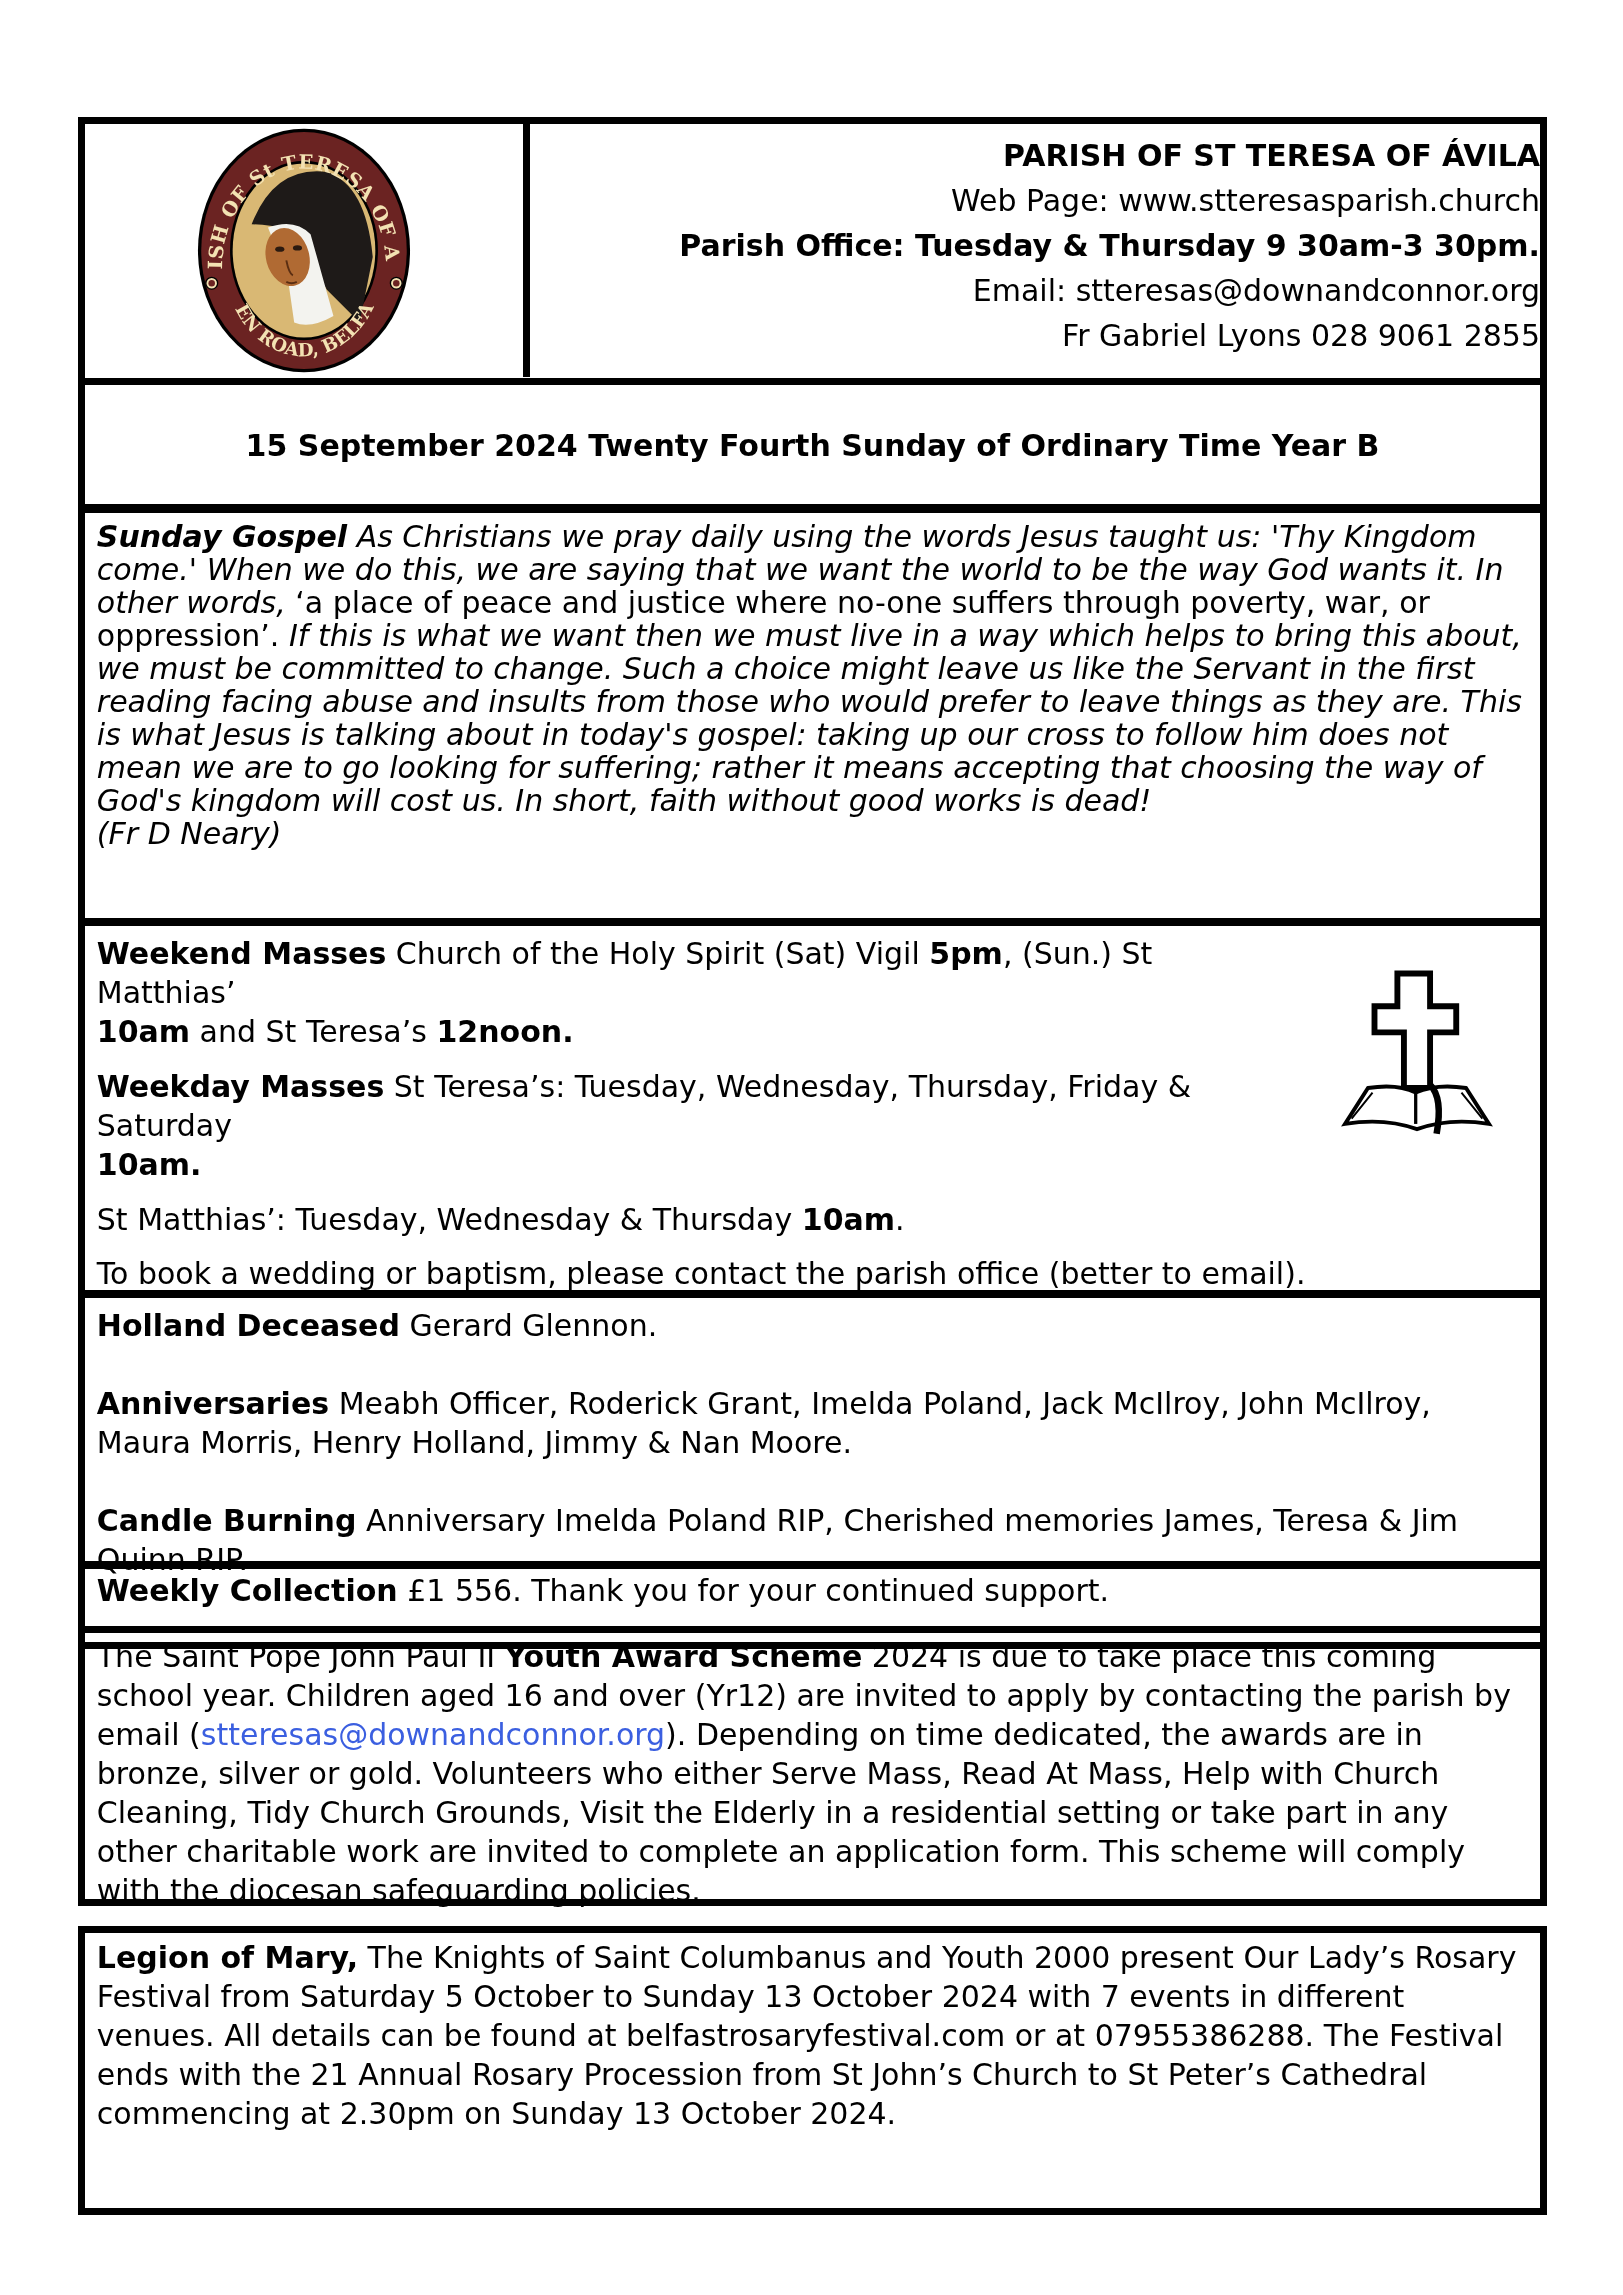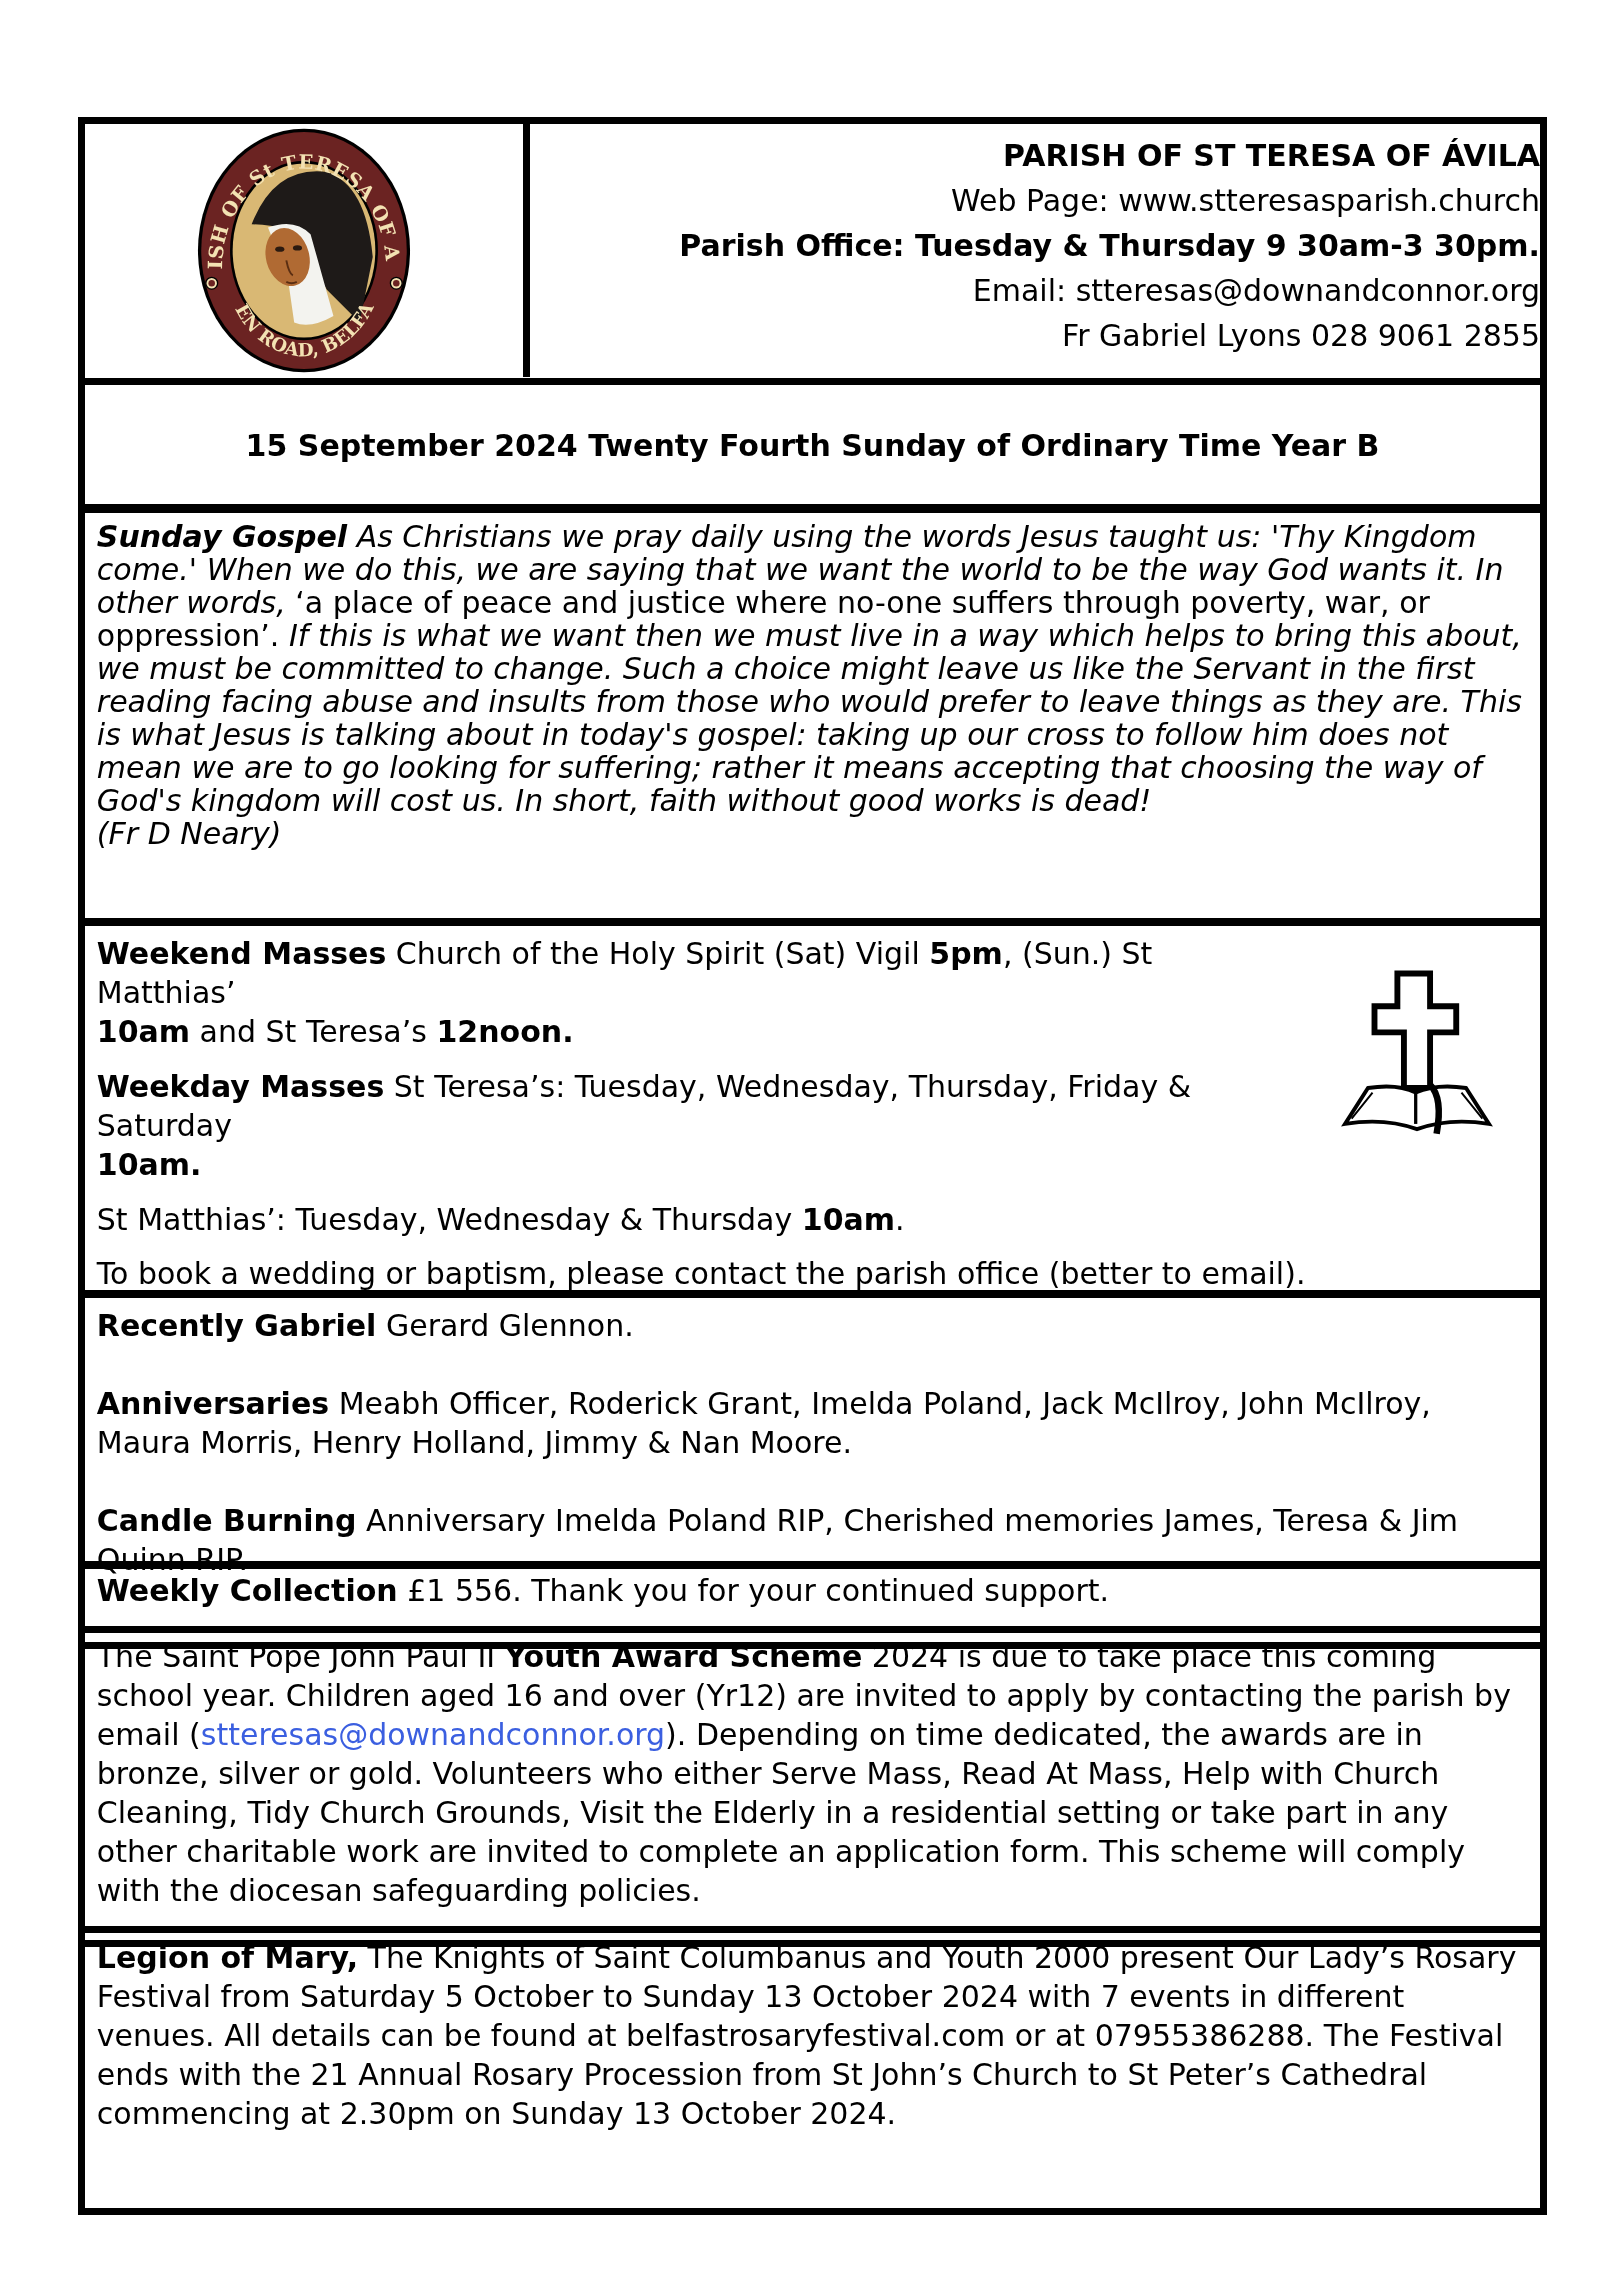--- a/index.html
+++ b/index.html
@@ -41,21 +41,21 @@
   #gospel .txt { line-height: 33px; }
 
   #masses { top: 801px; height: 380px; }
   #masses p { margin: 0 0 15.7px 0; }
   #masses .cross { position: absolute; right: 38px; top: 42px; width: 170px; height: 170px; }
 
   #deceased { top: 1173px; height: 279px; }
   #deceased p { margin: 0 0 39px 0; }
 
   #collection { top: 1444px; height: 88px; }
-  #youth { top: 1509px; height: 321px; }
+  #youth { top: 1509px; height: 280px; }
   #legion { top: 1809px; height: 289px; }
 
   a.link { color: #3b5fe0; text-decoration: none; }
 </style>
 </head>
 <body>
 
 <div class="frame">
 
   <div class="box" id="hdr">
@@ -124,21 +124,21 @@
       <path d="M100 10 H150 V60 H190 V100 H150 V185 H110 V100 H65 V60 H100 Z" fill="#fff" stroke="#000" stroke-width="9"></path>
       <path d="M20 240 L55 185 Q100 178 128 192 Q160 178 205 185 L240 240 Q180 230 130 248 Q80 230 20 240 Z" fill="#fff" stroke="#000" stroke-width="6"></path>
       <path d="M30 232 L62 192 M230 232 L198 192" stroke="#000" stroke-width="3"></path>
       <path d="M128 192 L128 240" stroke="#000" stroke-width="5"></path>
       <path d="M150 180 Q170 200 160 255" stroke="#000" stroke-width="10" fill="none"></path>
     </svg>
   </div>
 
   <div class="box" id="deceased">
     <div class="txt pad">
-      <p><b>Recently Gabriel</b><span> Gerard Glennon.</span></p>
+      <p><b>Holland Deceased</b><span> Gerard Glennon.</span></p>
       <p><b>Anniversaries</b><span> Meabh Officer, Roderick Grant, Imelda Poland, Jack McIlroy, John McIlroy, Maura Morris, Henry Holland, Jimmy &amp; Nan Moore.</span></p>
       <p style="margin:0;"><b>Candle Burning</b><span> Anniversary Imelda Poland RIP, Cherished memories James, Teresa &amp; Jim Quinn RIP.</span></p>
     </div>
   </div>
 
   <div class="box" id="collection">
     <div class="txt pad" style="padding-top:2.6px;"><b>Weekly Collection</b><span> £1 556. Thank you for your continued support.</span></div>
   </div>
 
   <div class="box" id="youth">

